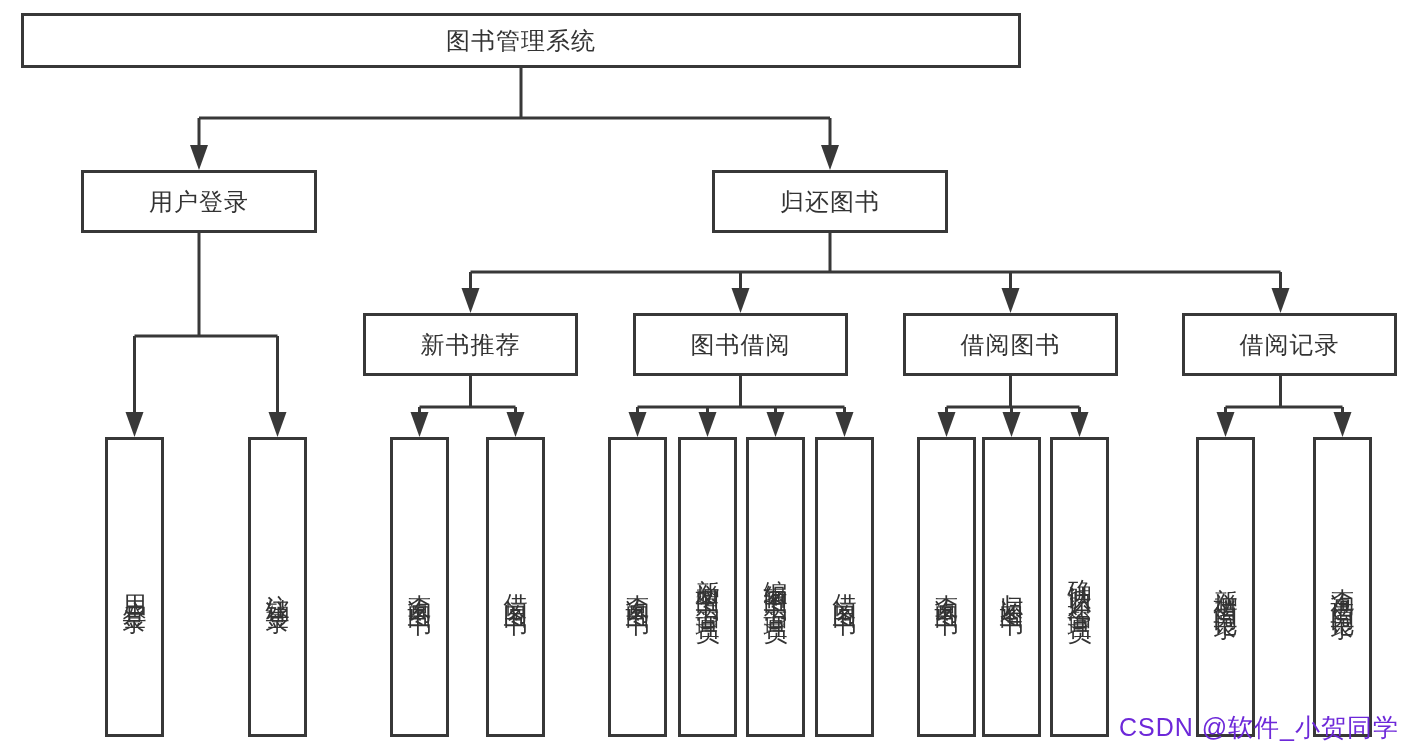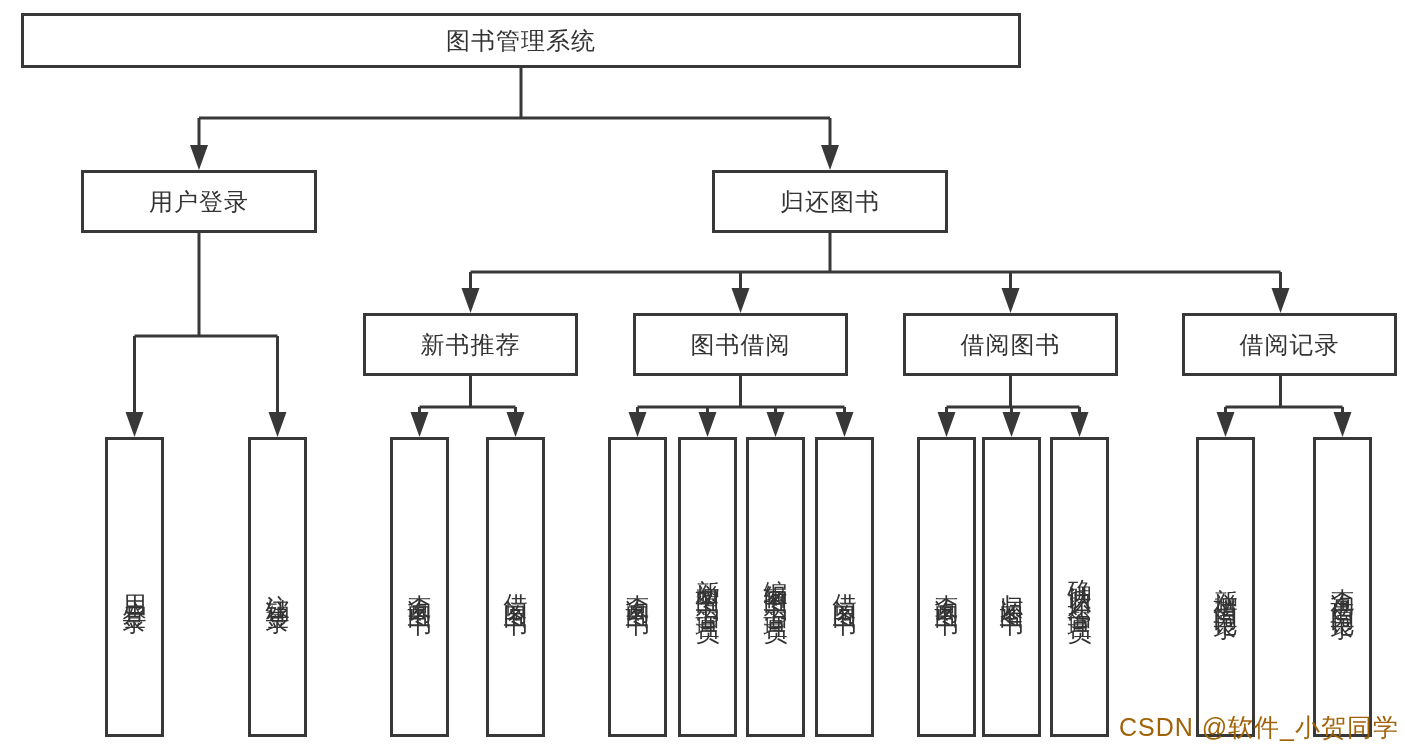--- a/index.html
+++ b/index.html
@@ -18,21 +18,21 @@
   }
   .root-box{font-size:24px;}
   .leaf{width:59px;top:437px;height:300px;}
   .leaf span{
     writing-mode:vertical-rl;text-orientation:mixed;
     font-size:24px;letter-spacing:6px;line-height:1;
     white-space:nowrap;
   }
   .watermark{
     position:absolute;z-index:3;right:6px;top:711px;
-    font-size:25px;letter-spacing:1px;color:#a16207;
+    font-size:25px;letter-spacing:1px;color:#6d28d9;
     font-family:"Liberation Sans","DejaVu Sans",sans-serif;
   }
 </style>
 </head>
 <body>
 
 <div class="canvas">
 
   <svg class="connectors" width="1405" height="747" viewBox="0 0 1405 747">
     <defs>

